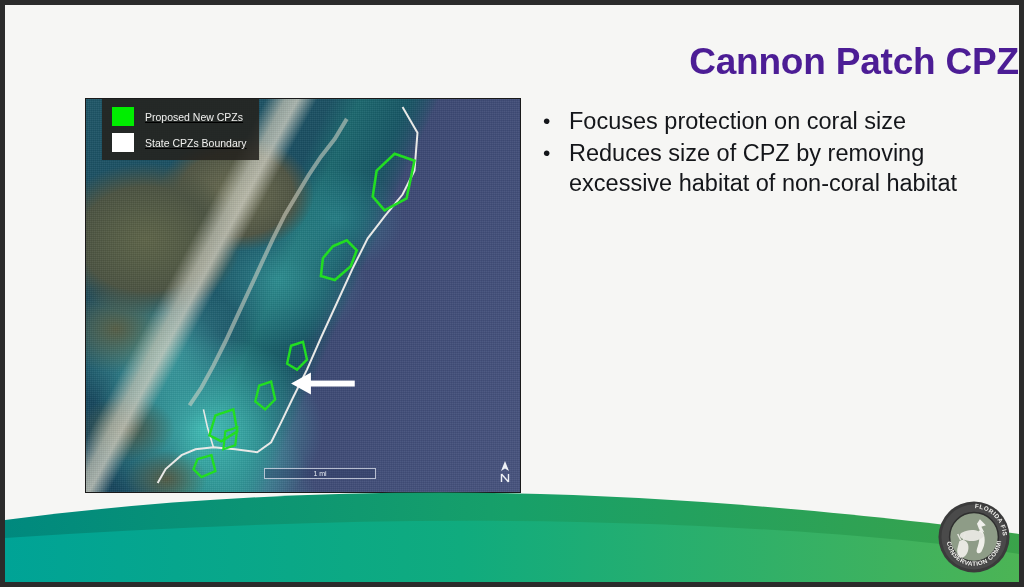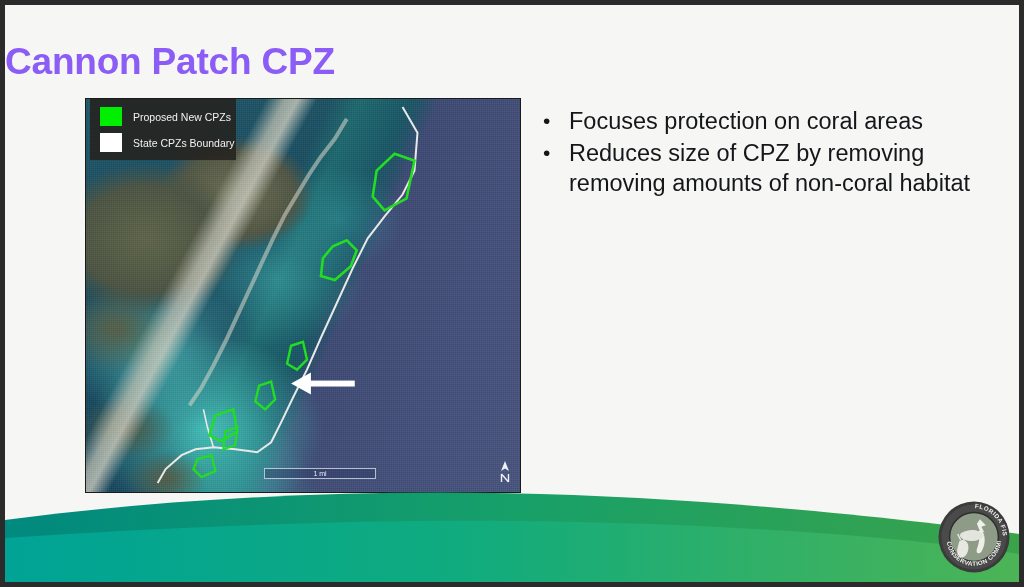--- a/index.html
+++ b/index.html
@@ -17,24 +17,24 @@
     overflow: hidden;
     font-family: "Liberation Sans", sans-serif;
   }
 
   
   .title {
     position: absolute;
     top: 36px;
     left: 0;
     width: 100%;
-    text-align: left;
+    text-align: right;
     font-size: 37px;
     font-weight: bold;
-    color: #8b5cf6;
+    color: #4c1d95;
     letter-spacing: -0.2px;
   }
 
   
   .bullets {
     position: absolute;
     left: 538px;
     top: 101px;
     width: 428px;
     color: #14161a;
@@ -116,25 +116,26 @@
   .noise {
     background-image:
       repeating-linear-gradient(0deg, rgba(255,255,255,0.035) 0 1px, rgba(0,0,0,0.03) 1px 2px),
       repeating-linear-gradient(90deg, rgba(255,255,255,0.03) 0 1px, rgba(0,0,0,0.025) 1px 2px);
   }
   .map-svg { position: absolute; inset: 0; width: 100%; height: 100%; }
 
   
   .legend {
     position: absolute;
-    left: 4px;
+    left: 16px;
     top: 0px;
     background: rgba(36,34,30,0.88);
-    padding: 8px 1px 8px 10px;
+    padding: 8px 12px 8px 10px;
     box-sizing: border-box;
+    text-decoration: underline;
   }
   .legend-row {
     display: flex;
     align-items: center;
     margin-bottom: 7px;
   }
   .legend-row:last-child { margin-bottom: 0; }
   .legend-swatch {
     width: 22px;
     height: 19px;
@@ -197,25 +198,25 @@
 </head>
 <body>
 
 <div class="slide">
 
   <div class="title">Cannon Patch CPZ</div>
 
   <div class="bullets">
     <div class="bullet-row">
       <span class="bullet-dot">•</span>
-      <span class="bullet-text">Focuses protection on coral areas</span>
+      <span class="bullet-text">Focuses protection on coral size</span>
     </div>
     <div class="bullet-row">
       <span class="bullet-dot">•</span>
-      <span class="bullet-text">Reduces size of CPZ by removing removing amounts of non-coral habitat</span>
+      <span class="bullet-text">Reduces size of CPZ by removing excessive habitat of non-coral habitat</span>
     </div>
   </div>
 
   <div class="map">
 
     <div class="map-layer water-deep"></div>
     <div class="map-layer reef"></div>
     <div class="map-layer shallows"></div>
     <div class="map-layer land"></div>
     <div class="map-layer key-chain"></div>

